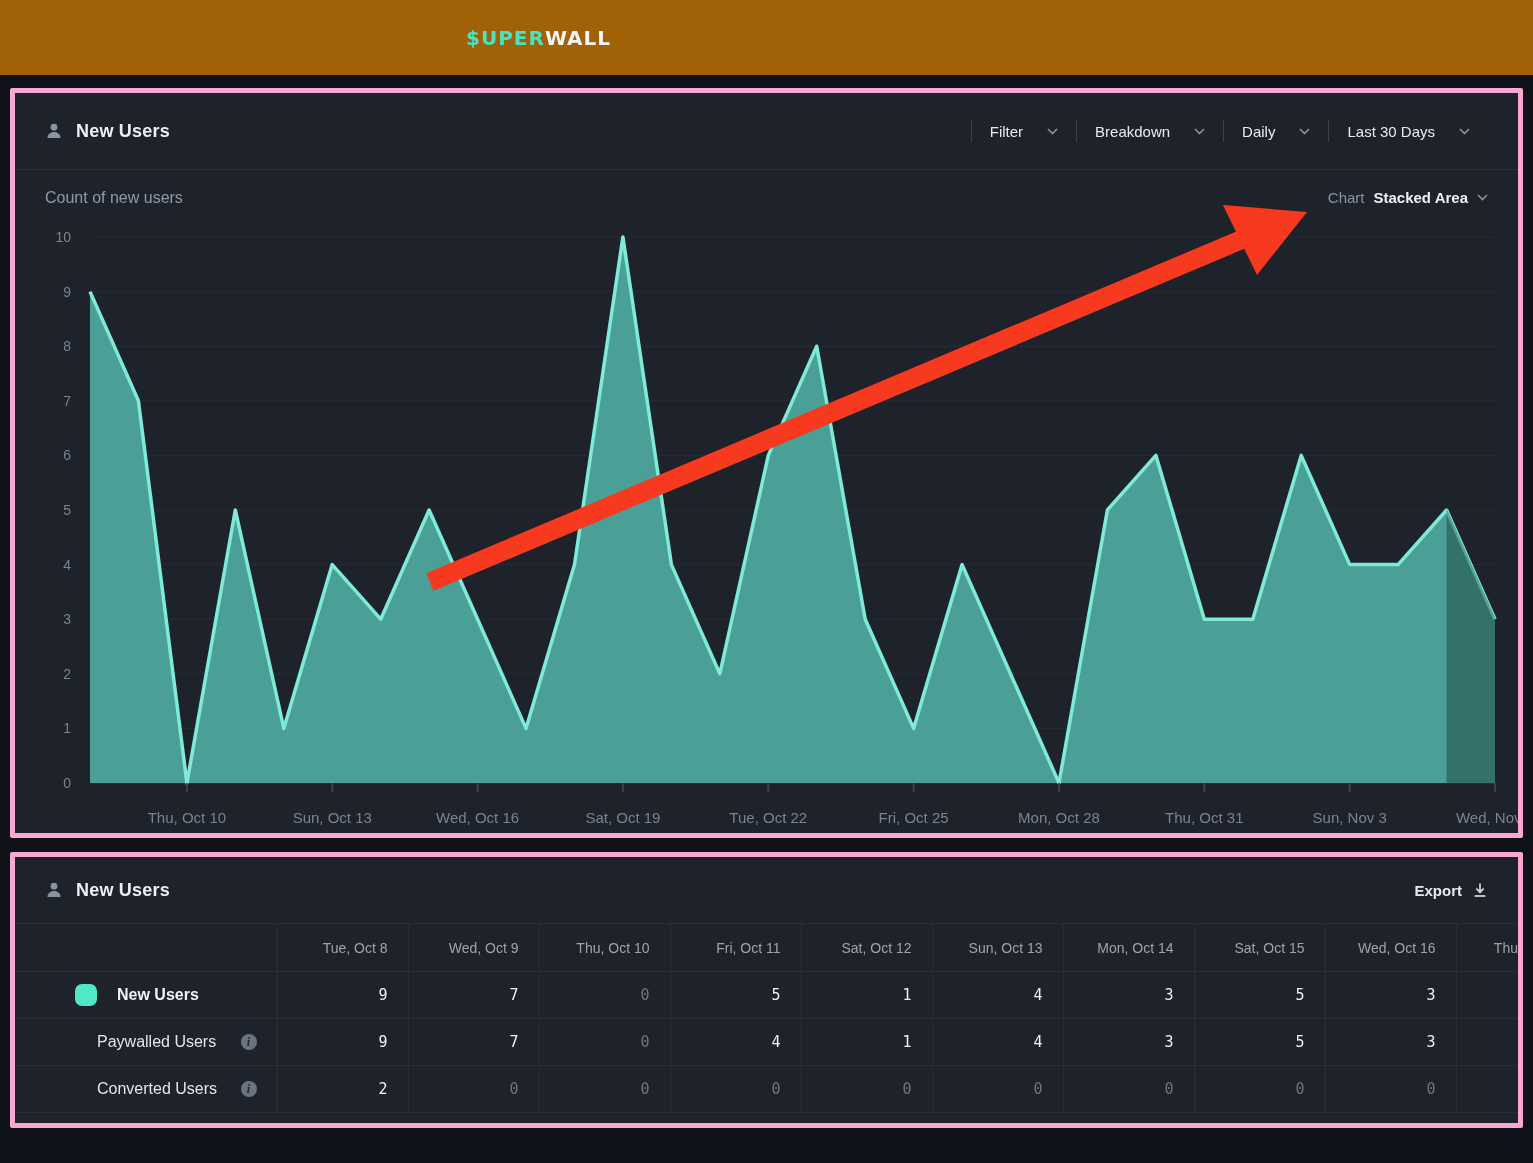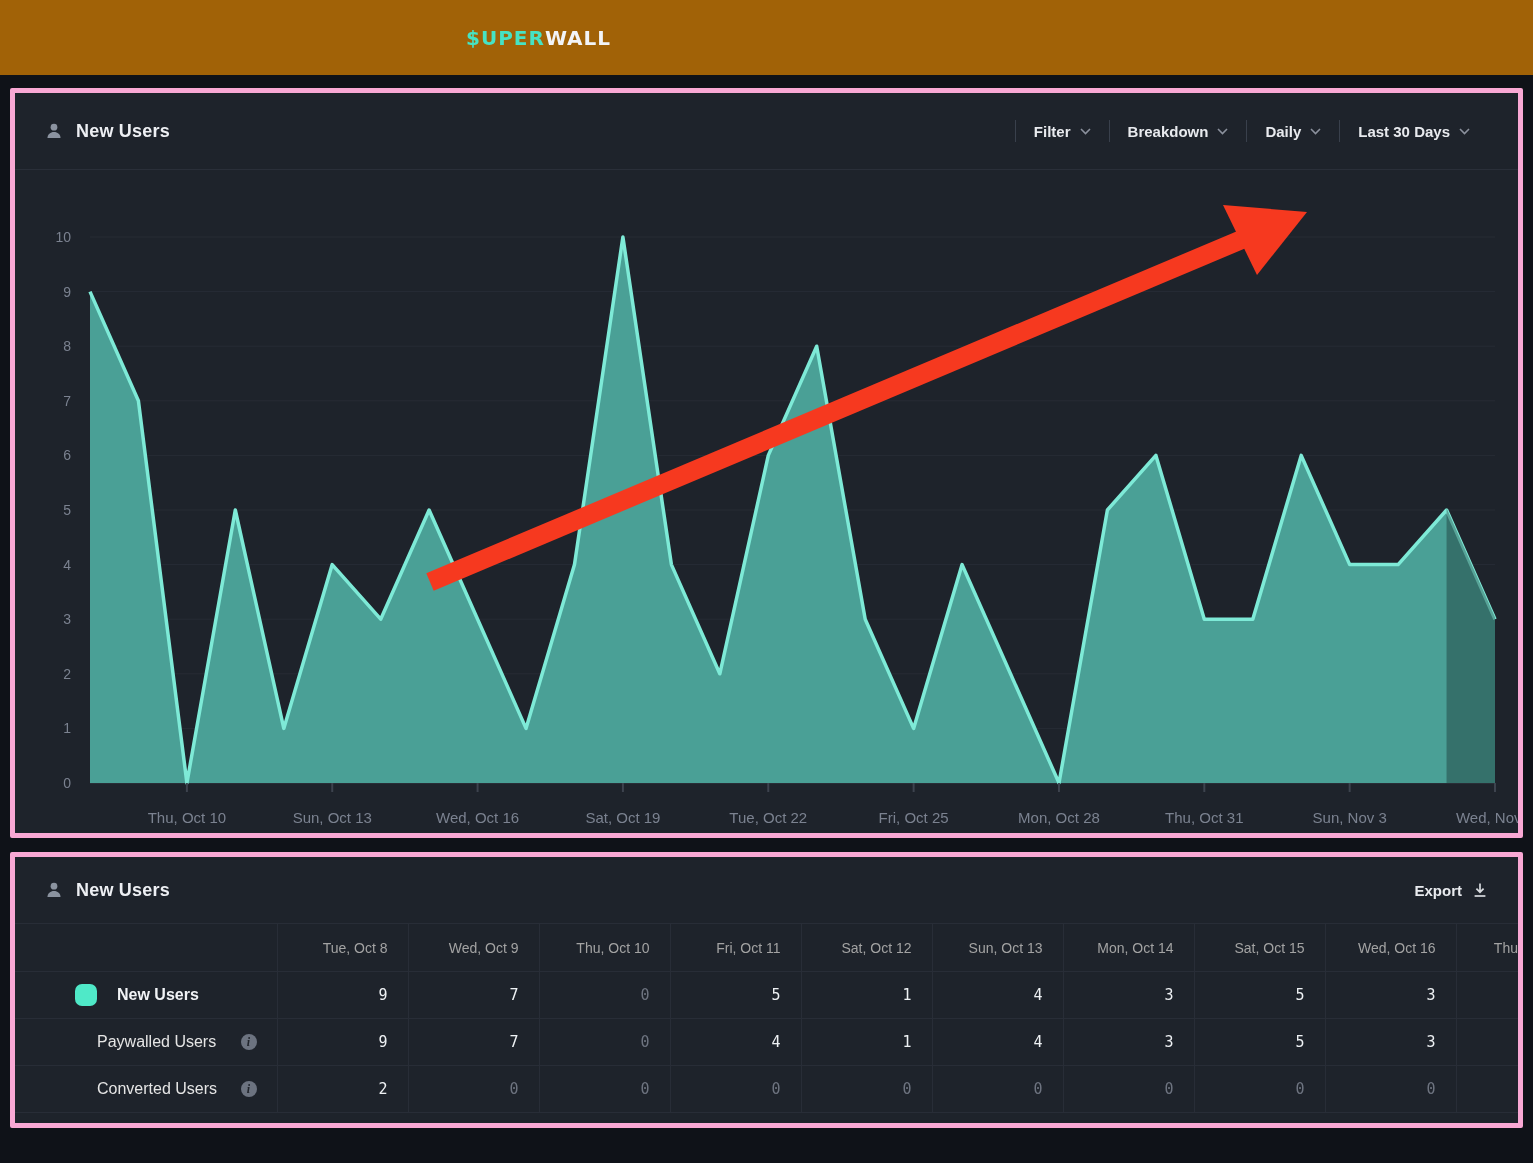--- a/index.html
+++ b/index.html
@@ -31,22 +31,22 @@
   .panel-header {
     height:77px; display:flex; align-items:center; justify-content:space-between;
     padding:0 30px; border-bottom:1px solid #2a2f39;
   }
   .title-group { display:flex; align-items:center; gap:13px; }
   .panel-title { font-size:18px; font-weight:700; color:#edeff3; letter-spacing:.2px; }
   .person-icon svg { display:block; }
 
   .controls { display:flex; align-items:center; }
   .control {
-    display:flex; align-items:center; gap:9px; padding:0 18px;
-    font-size:15px; font-weight:700; color:#e8eaee; cursor:pointer; white-space:nowrap;
+    display:flex; align-items:center; gap:24px; padding:0 18px;
+    font-size:15px; font-weight:400; color:#e8eaee; cursor:pointer; white-space:nowrap;
   }
   .separator { width:1px; height:22px; background:#39404c; }
 
   .subheader {
     height:55px; display:flex; align-items:center; justify-content:space-between;
     padding:0 30px;
   }
   .sub-label { font-size:16px; color:#9299a5; }
   .chart-type { display:flex; align-items:center; gap:9px; cursor:pointer; }
   .chart-type .muted { font-size:15px; color:#8b92a0; }
@@ -137,20 +137,30 @@
       <div class="separator"></div>
       <div class="control">
         <span>Last 30 Days</span>
         <svg class="chev" width="11" height="7" viewBox="0 0 11 7">
             <path d="M1 1l4.5 4.5L10 1" fill="none" stroke="#8b919d" stroke-width="1.6"></path>
           </svg>
       </div>
     </div>
   </div>
 
+  <div class="subheader">
+    <span class="sub-label">Count of new users</span>
+    <div class="chart-type">
+      <span class="muted">Chart</span>
+      <span class="value">Stacked Area</span>
+      <svg class="chev" width="11" height="7" viewBox="0 0 11 7">
+          <path d="M1 1l4.5 4.5L10 1" fill="none" stroke="#8b919d" stroke-width="1.6"></path>
+        </svg>
+    </div>
+  </div>
 
   <svg id="chart-svg" width="1513" height="750" viewBox="0 0 1513 750">
       <line x1="75" y1="690" x2="1480" y2="690" class="axisline"></line>
       <line x1="75" y1="635.4" x2="1480" y2="635.4" class="grid"></line>
       <line x1="75" y1="580.8" x2="1480" y2="580.8" class="grid"></line>
       <line x1="75" y1="526.2" x2="1480" y2="526.2" class="grid"></line>
       <line x1="75" y1="471.6" x2="1480" y2="471.6" class="grid"></line>
       <line x1="75" y1="417" x2="1480" y2="417" class="grid"></line>
       <line x1="75" y1="362.4" x2="1480" y2="362.4" class="grid"></line>
       <line x1="75" y1="307.8" x2="1480" y2="307.8" class="grid"></line>

